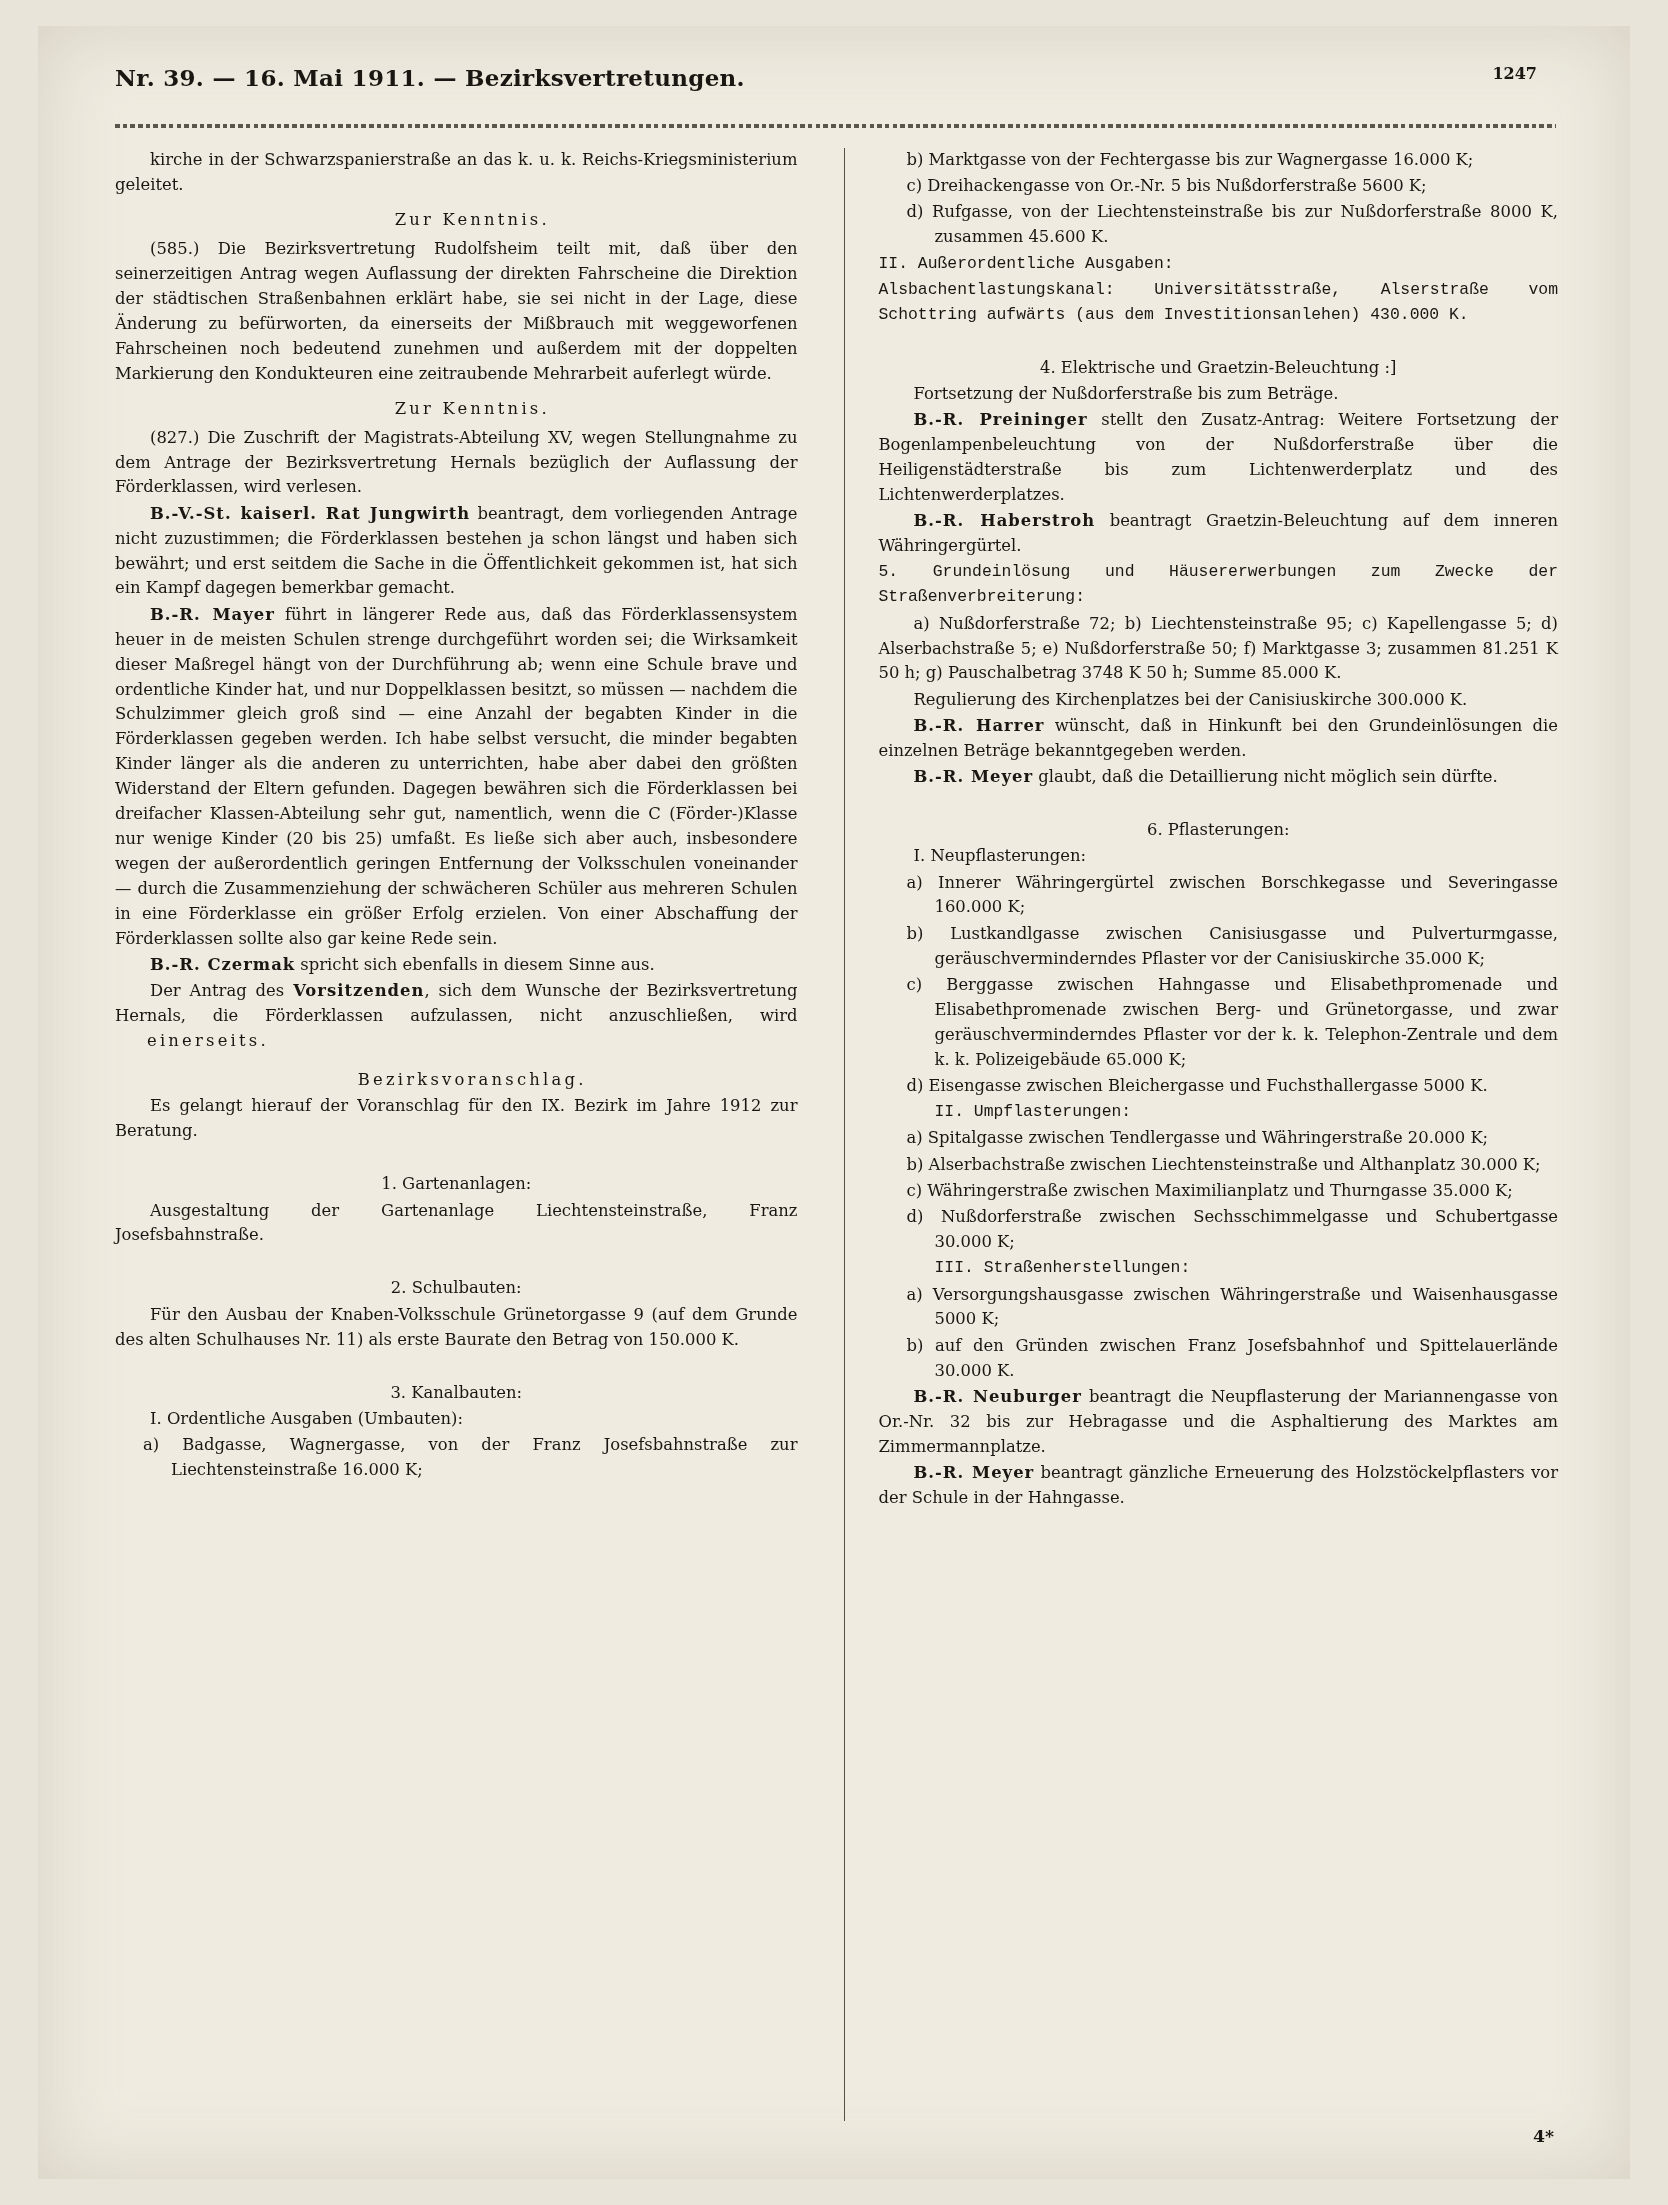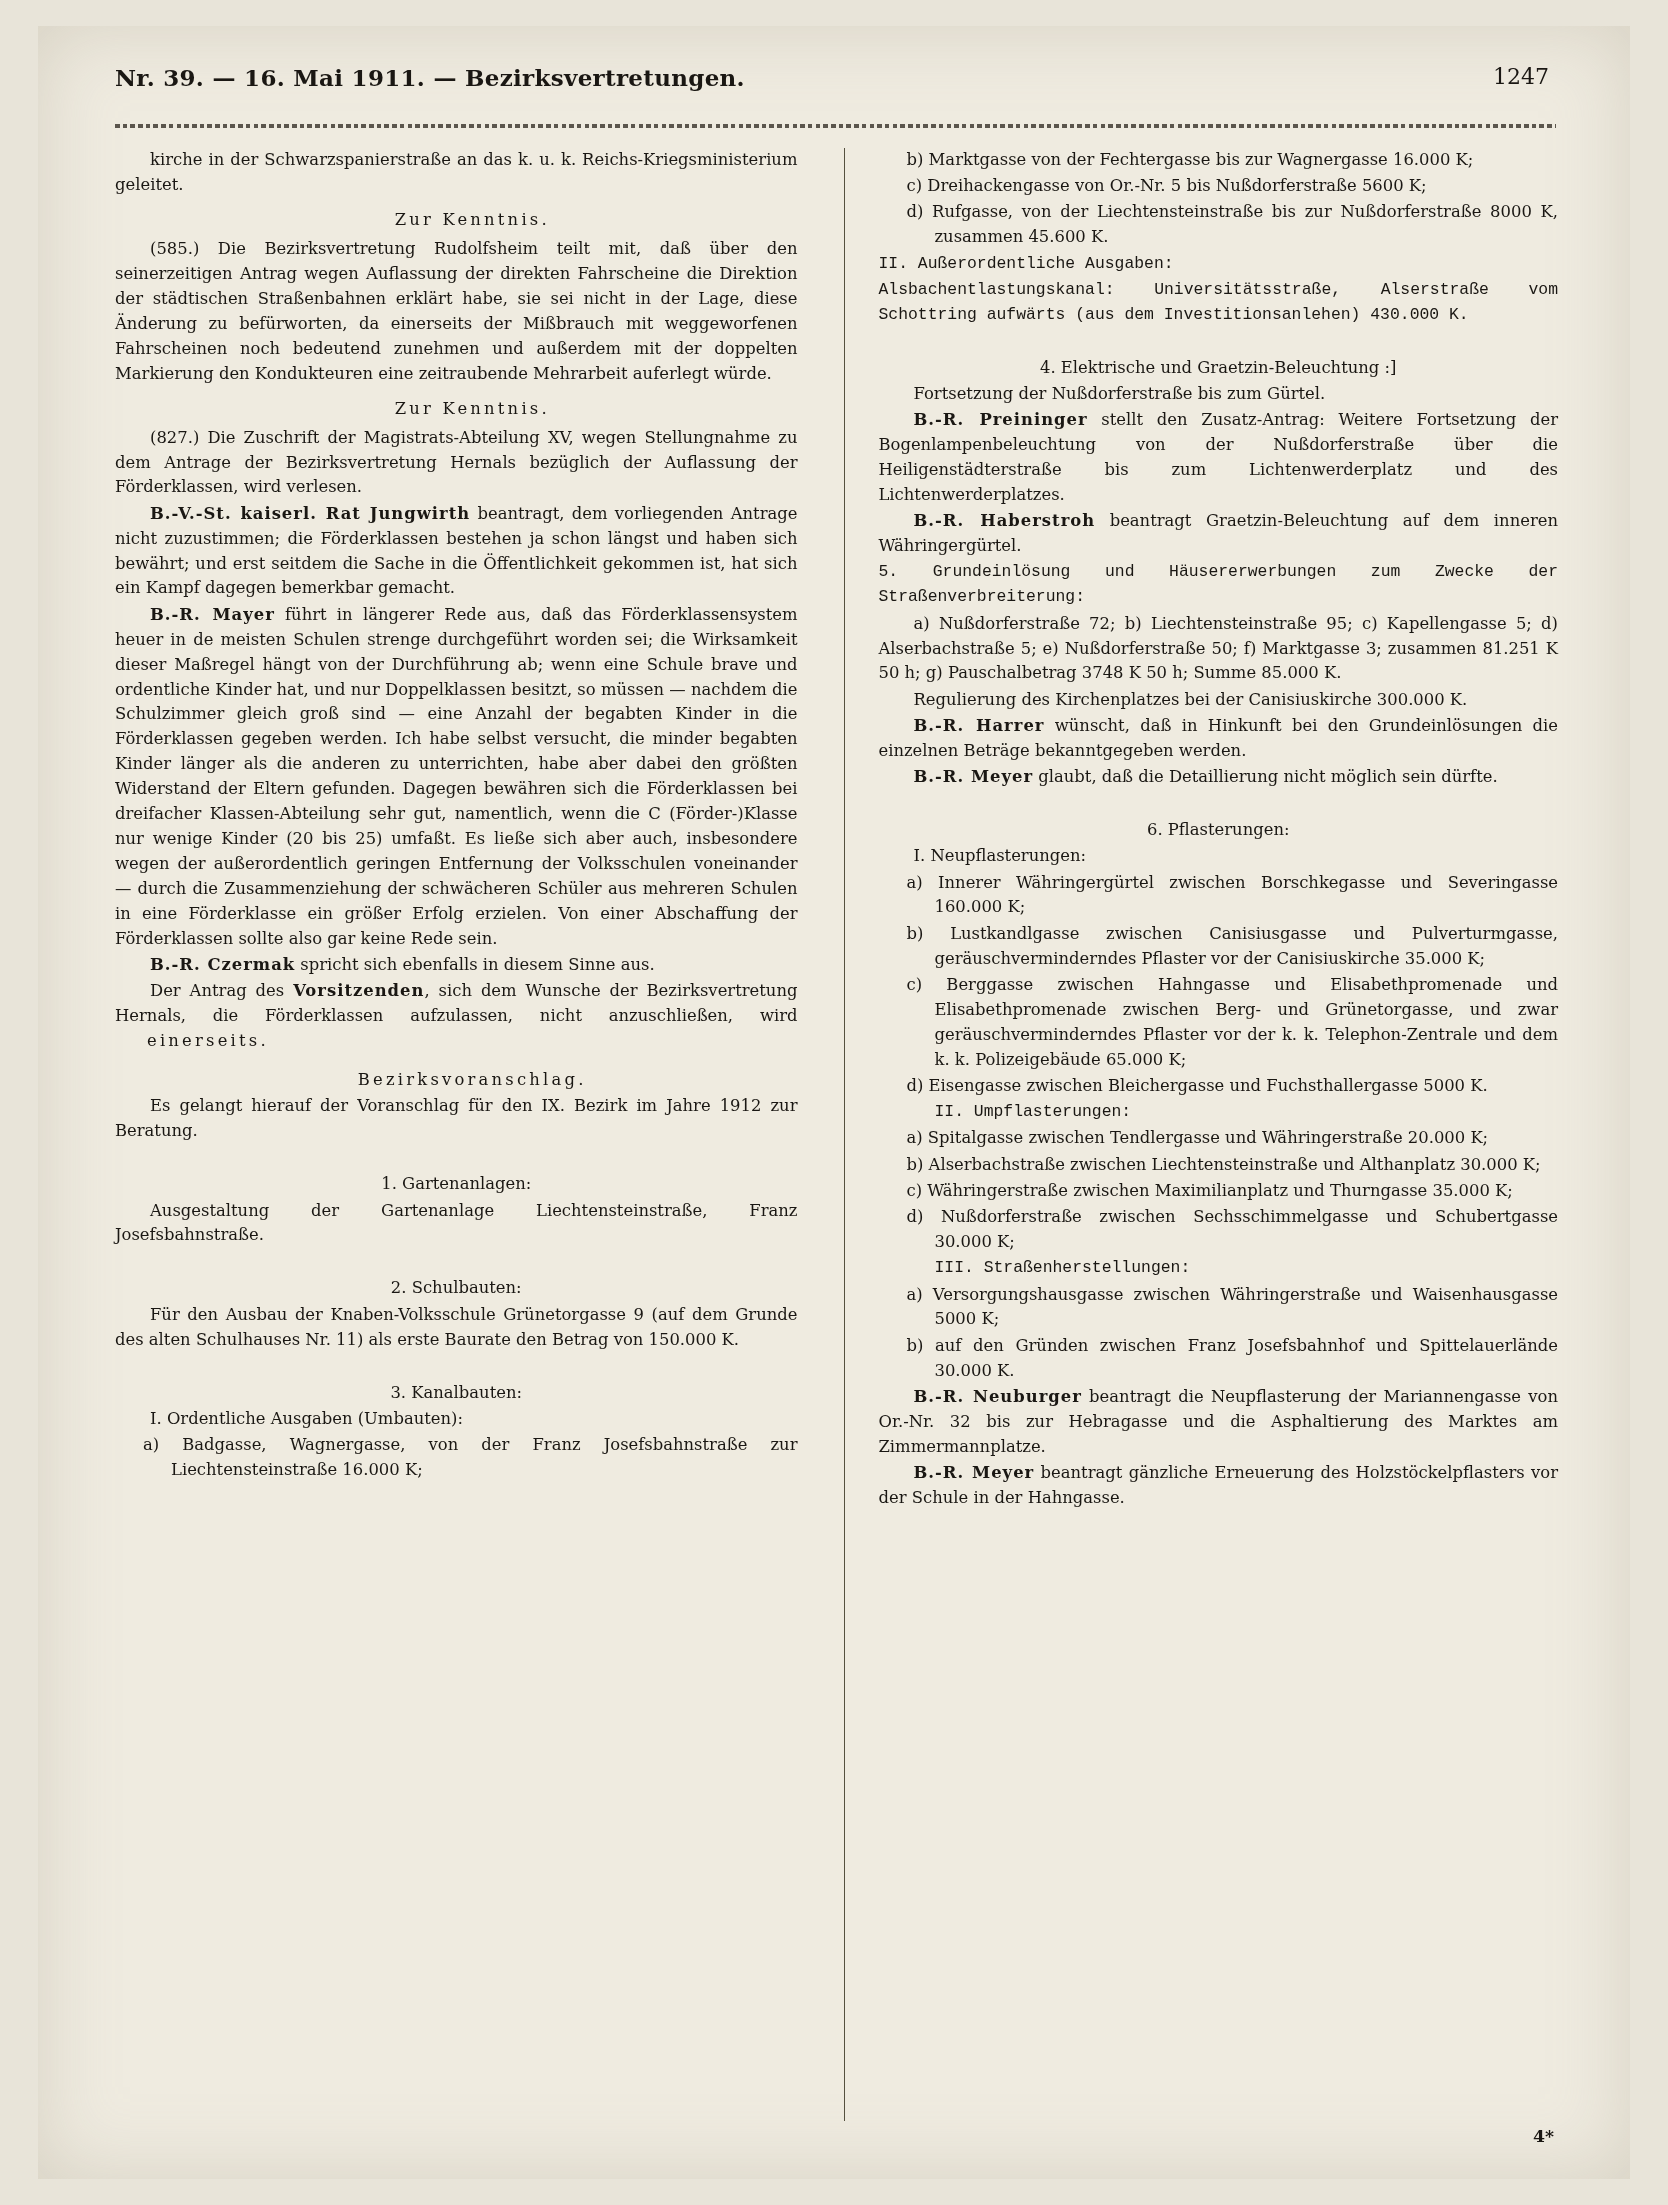--- a/index.html
+++ b/index.html
@@ -35,24 +35,24 @@
   }
   .header-title {
     text-align: left;
     font-size: 23px;
     font-weight: bold;
     letter-spacing: 0.3px;
     font-family: "DejaVu Serif", serif;
   }
   .header-pageno {
     position: absolute;
-    right: 4px;
+    right: 16px;
     top: 0;
-    font-size: 22px;
-    font-weight: normal;
+    font-size: 16px;
+    font-weight: bold;
   }
   .rule {
     position: absolute;
     left: 77px;
     right: 74px;
     top: 98px;
     height: 3.8px;
     background:
       repeating-linear-gradient(90deg,
         #2a241c 0px, #2a241c 4.5px,
@@ -146,21 +146,21 @@
           <p>I. Ordentliche Ausgaben (Umbauten):</p>
           <p class="hang">a) Badgasse, Wagnergasse, von der Franz Josefsbahnstraße zur Liechtensteinstraße 16.000 K;</p>
         </div>
       <div class="col col-right" id="colRight">
           <p class="hang">b) Marktgasse von der Fechtergasse bis zur Wagnergasse 16.000 K;</p>
           <p class="hang">c) Dreihackengasse von Or.-Nr. 5 bis Nußdorferstraße 5600 K;</p>
           <p class="hang">d) Rufgasse, von der Liechtensteinstraße bis zur Nußdorferstraße 8000 K, zusammen 45.600 K.</p>
           <p class="noind">II. Außerordentliche Ausgaben:</p>
           <p class="noind">Alsbachentlastungskanal: Universitätsstraße, Alserstraße vom Schottring aufwärts (aus dem Investitionsanlehen) 430.000 K.</p>
           <p class="sectitle">4. Elektrische und Graetzin-Beleuchtung :]</p>
-          <p>Fortsetzung der Nußdorferstraße bis zum Gürtel.</p>
+          <p>Fortsetzung der Nußdorferstraße bis zum Beträge.</p>
           <p><span class="speaker">B.-R. Preininger</span> stellt den Zusatz-Antrag: Weitere Fortsetzung der Bogenlampenbeleuchtung von der Nußdorferstraße über die Heiligenstädterstraße bis zum Lichtenwerderplatz und des Lichtenwerderplatzes.</p>
           <p><span class="speaker">B.-R. Haberstroh</span> beantragt Graetzin-Beleuchtung auf dem inneren Währingergürtel.</p>
           <p class="noind">5. Grundeinlösung und Häusererwerbungen zum Zwecke der Straßenverbreiterung:</p>
           <p>a) Nußdorferstraße 72; b) Liechtensteinstraße 95; c) Kapellengasse 5; d) Alserbachstraße 5; e) Nußdorferstraße 50; f) Marktgasse 3; zusammen 81.251 K 50 h; g) Pauschalbetrag 3748 K 50 h; Summe 85.000 K.</p>
           <p>Regulierung des Kirchenplatzes bei der Canisiuskirche 300.000 K.</p>
           <p><span class="speaker">B.-R. Harrer</span> wünscht, daß in Hinkunft bei den Grundeinlösungen die einzelnen Beträge bekanntgegeben werden.</p>
           <p><span class="speaker">B.-R. Meyer</span> glaubt, daß die Detaillierung nicht möglich sein dürfte.</p>
           <p class="sectitle">6. Pflasterungen:</p>
           <p>I. Neupflasterungen:</p>
           <p class="hang">a) Innerer Währingergürtel zwischen Borschkegasse und Severingasse 160.000 K;</p>

